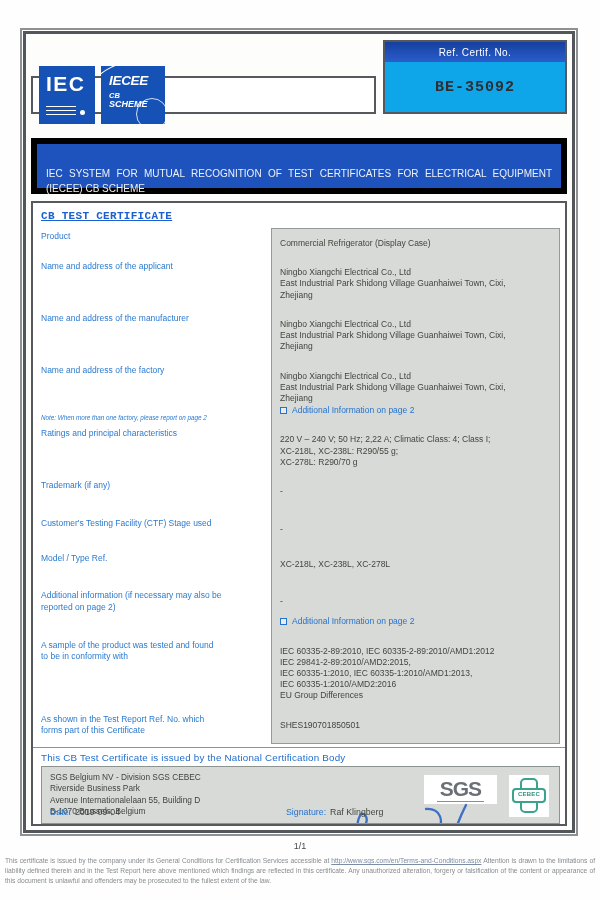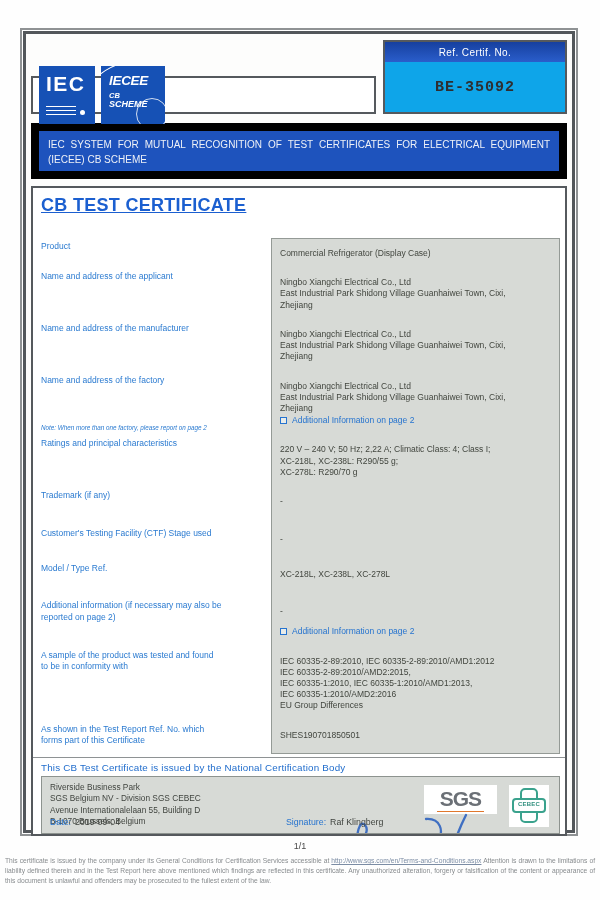--- a/index.html
+++ b/index.html
@@ -24,26 +24,26 @@
   .iec-dot { position:absolute; left:41px; bottom:9px; width:5px; height:5px; background:#fff; border-radius:50%; }
 
   .iecee-logo { width:64px; height:58px; background:#1651b5; color:#fff; padding:8px 0 0 8px; position:relative; overflow:hidden; flex:none; font-style:italic; }
   .iecee-arc { position:absolute; width:84px; height:46px; border:1.6px solid transparent; border-top-color:#fff; border-radius:50%; top:-5px; left:-12px; transform:rotate(-14deg); }
   .iecee-globe { position:absolute; width:32px; height:32px; border:1px solid rgba(255,255,255,.8); border-radius:50%; right:-3px; bottom:-6px; }
   .iecee-t1 { font-size:13.5px; font-weight:bold; line-height:1.05; letter-spacing:-0.3px; }
   .iecee-t2 { font-size:7.5px; font-weight:bold; line-height:1.2; margin-top:3px; }
   .iecee-t3 { font-size:9px; font-weight:bold; line-height:1.1; }
 
   
-  .banner { border:8px solid #000000; background:#1e53bd; color:#eef1f7; font-size:10px; line-height:1.5; padding:6px 9px; height:56px; margin-top:9px; flex:none; }
+  .banner { border:6px solid #000000; background:#1e53bd; color:#eef1f7; font-size:10px; line-height:1.5; padding:22px 9px; height:56px; margin-top:24px; flex:none; }
   .banner .l1 { text-align:justify; text-align-last:justify; word-spacing:2px; }
 
   
   .main-box { border:2px solid #55595d; background:#fff; margin-top:7px; flex:1; padding:6px 5px 0 8px; display:flex; flex-direction:column; position:relative; }
-  .cert-title { color:#1b5fd0; font-weight:bold; font-size:18px; text-decoration:underline; letter-spacing:0.3px; margin:1px 0 22px; flex:none; }
+  .cert-title { color:#1b5fd0; font-weight:bold; font-size:11px; text-decoration:underline; letter-spacing:0.3px; margin:1px 0 6px; flex:none;font-family:Liberation Mono, monospace; }
 
   .row { display:flex; }
   .lbl { width:230px; flex:none; color:#2a7ad0; font-size:8.5px; line-height:1.35; padding:3px 10px 2px 0; display:flex; flex-direction:column; justify-content:space-between; }
   .val { flex:1; background:#d7dad6; border-left:1px solid #949a96; border-right:1px solid #949a96; color:#42463f; font-size:8.5px; line-height:1.32; padding:9px 8px; }
   .row.first .val { border-top:1px solid #949a96; }
   .row.last .val { border-bottom:1px solid #949a96; }
   .note { font-size:6.3px; font-style:italic; color:#2a7ad0; padding-bottom:1px; }
   .cbline { color:#2573cf; display:flex; align-items:center; gap:5px; margin-top:1px; }
   .cb { width:7px; height:7px; border:1px solid #2573cf; background:#e9ece9; flex:none; }
   .nat { color:#2573cf; }
@@ -213,21 +213,21 @@
 
           <div class="row" style="min-height:70px">
             <div class="lbl">
               <span>
                 <span>A sample of the product was tested and found</span><br>
                 <span>to be in conformity with</span>
               </span>
             </div>
             <div class="val">
               <div>IEC 60335-2-89:2010, IEC 60335-2-89:2010/AMD1:2012</div>
-              <div>IEC 60335-2-89:2010/AMD2:2015,</div>
+              <div>IEC 29841-2-89:2010/AMD2:2015,</div>
               <div>IEC 60335-1:2010, IEC 60335-1:2010/AMD1:2013,</div>
               <div>IEC 60335-1:2010/AMD2:2016</div>
               <div>EU Group Differences</div>
             </div>
           </div>
 
           <div class="row last" style="min-height:33px">
             <div class="lbl">
               <span>
                 <span>As shown in the Test Report Ref. No. which</span><br>
@@ -237,22 +237,22 @@
             <div class="val">
                 <div>SHES190701850501</div>
               </div>
           </div>
         </div>
 
         <div class="statement">This CB Test Certificate is issued by the National Certification Body</div>
 
         <div class="ncb-box">
           <div class="ncb-addr">
+            <div>SGS Belgium NV - Division SGS CEBEC</div>
             <div>Riverside Business Park</div>
-            <div>SGS Belgium NV - Division SGS CEBEC</div>
             <div>Avenue Internationalelaan 55, Building D</div>
             <div>B-1070 Brussels, Belgium</div>
           </div>
 
           <div class="ncb-logos">
             <div class="sgs-logo">
               <div class="sgs-text">SGS</div>
             </div>
             <div class="cebec-logo">
               <div class="cebec-v"></div>

